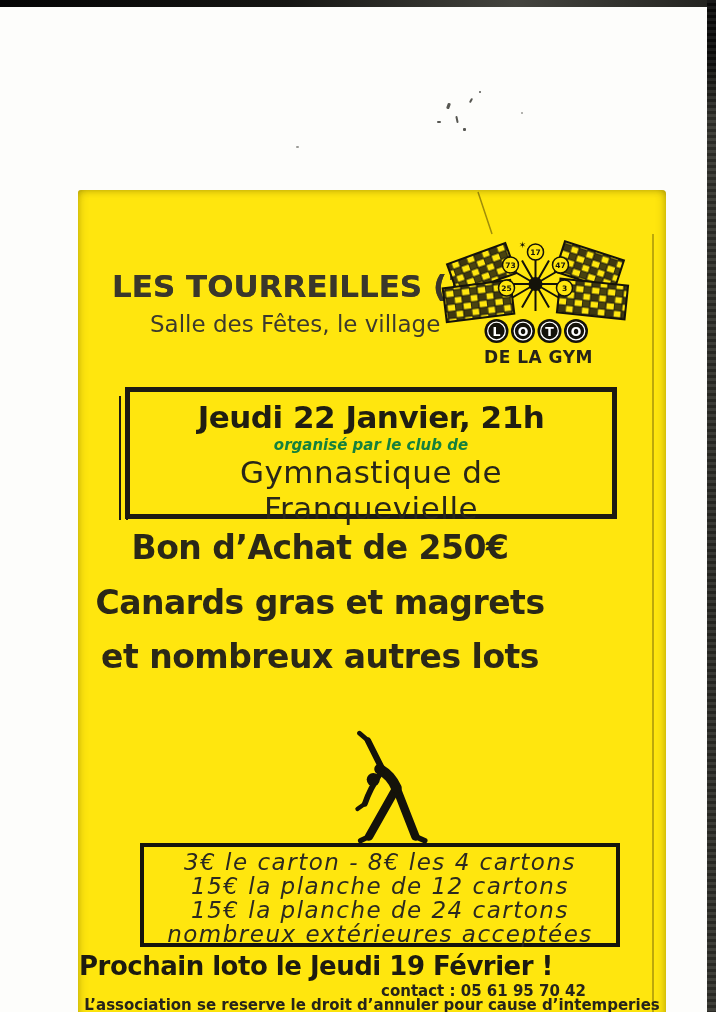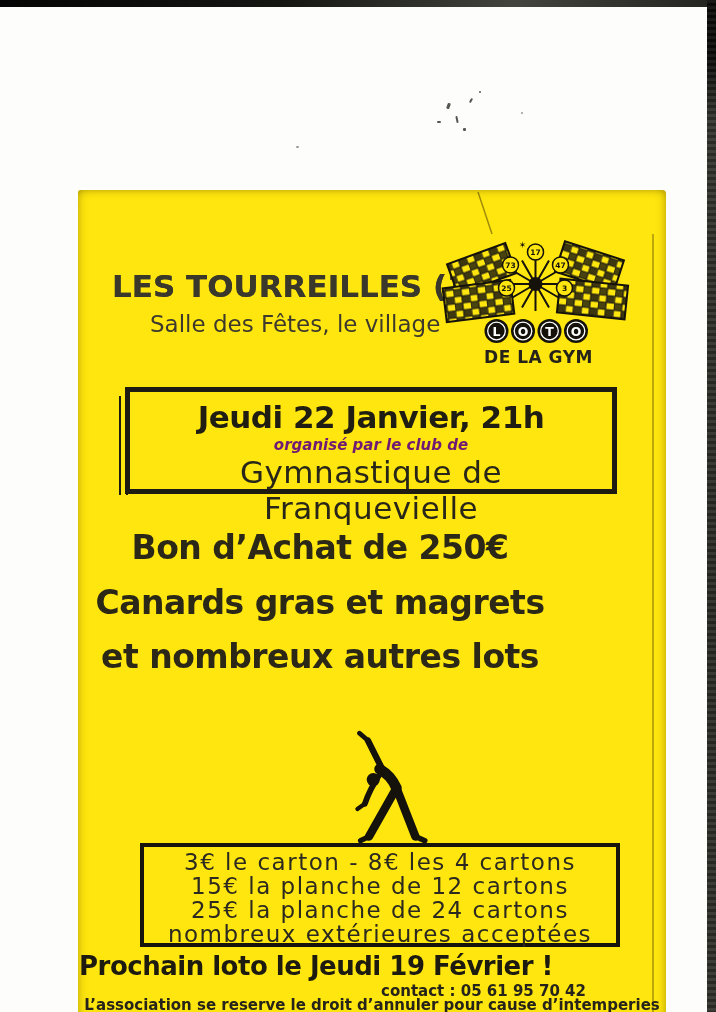--- a/index.html
+++ b/index.html
@@ -51,45 +51,45 @@
   .subtitle{
     position:absolute;left:72px;top:121px;
     font-size:23px;color:#3d3a2d;
   }
   .logo-wrap{position:absolute;left:358px;top:48px;width:205px;text-align:center;}
   .logo-caption{
     margin-top:-3px;font-size:17px;font-weight:bold;letter-spacing:.5px;color:#26241a;
   }
   
   .date-box{
-    position:absolute;left:47px;top:197px;width:492px;height:107px;
+    position:absolute;left:47px;top:197px;width:492px;height:132px;
     border:5px solid #1d1b12;background:transparent;text-align:center;
   }
   .date-box::before{ 
     content:"";position:absolute;left:-11px;top:4px;bottom:-6px;width:5px;
     border-left:2px solid #1d1b12;border-right:2px solid #1d1b12;
   }
   .date-line{margin-top:7px;font-size:31px;font-weight:bold;color:#201e12;letter-spacing:-.5px;}
-  .org-intro{font-size:15px;font-style:italic;font-weight:600;color:#701a75;margin-top:1px;}
+  .org-intro{font-size:15px;font-style:italic;font-weight:600;color:#15803d;margin-top:1px;}
   .org-name{font-size:31px;color:#282619;margin-top:0px;letter-spacing:.5px;}
   
   .prizes{position:absolute;left:0;top:331px;width:484px;text-align:center;}
   .prize-line{
     font-size:33px;font-weight:bold;color:#2b2817;line-height:54.5px;
     letter-spacing:-.5px;white-space:nowrap;
   }
   
   .gymnast{position:absolute;left:252px;top:540px;width:116px;height:116px;}
   
   .price-box{
     position:absolute;left:62px;top:653px;width:480px;height:104px;
     border:4px solid #16140c;text-align:center;padding-top:3px;
   }
   .price-line{
-    font-size:23px;color:#2b2920;line-height:24px;letter-spacing:1.5px;white-space:nowrap;
+    font-size:23px;color:#2b2920;line-height:24px;letter-spacing:1.5px;white-space:nowrap;font-style:italic;
   }
   
   .next-event{
     position:absolute;left:0;top:761px;width:476px;text-align:center;
     font-size:26px;font-weight:bold;color:#1d1b10;letter-spacing:-.5px;white-space:nowrap;
   }
   .contact{
     position:absolute;left:0;top:792px;width:508px;text-align:right;
     font-size:15px;font-weight:bold;color:#26241a;
   }
@@ -205,21 +205,21 @@
       <path d="M44 39 C38 48 32 58 28 70" stroke-width="5.5" fill="none"></path>
       <path d="M28 70 L21 75" stroke-width="4" fill="none"></path>
       <path d="M44 36 L31 10" stroke-width="6" fill="none"></path>
       <path d="M31 10 L23 3" stroke-width="4.5" fill="none"></path>
     </g>
   </svg>
 
   <div class="price-box">
     <div class="price-line">3€ le carton - 8€ les 4 cartons</div>
     <div class="price-line">15€ la planche de 12 cartons</div>
-    <div class="price-line">25€ la planche de 24 cartons</div>
+    <div class="price-line">15€ la planche de 24 cartons</div>
     <div class="price-line">nombreux extérieures acceptées</div>
   </div>
 
   <div class="next-event">Prochain loto le Jeudi 19 Février !</div>
   <div class="contact">contact : 05 61 95 70 42</div>
   <div class="disclaimer">L’association se reserve le droit d’annuler pour cause d’intemperies</div>
 
 </div>
 
 </body></html>

